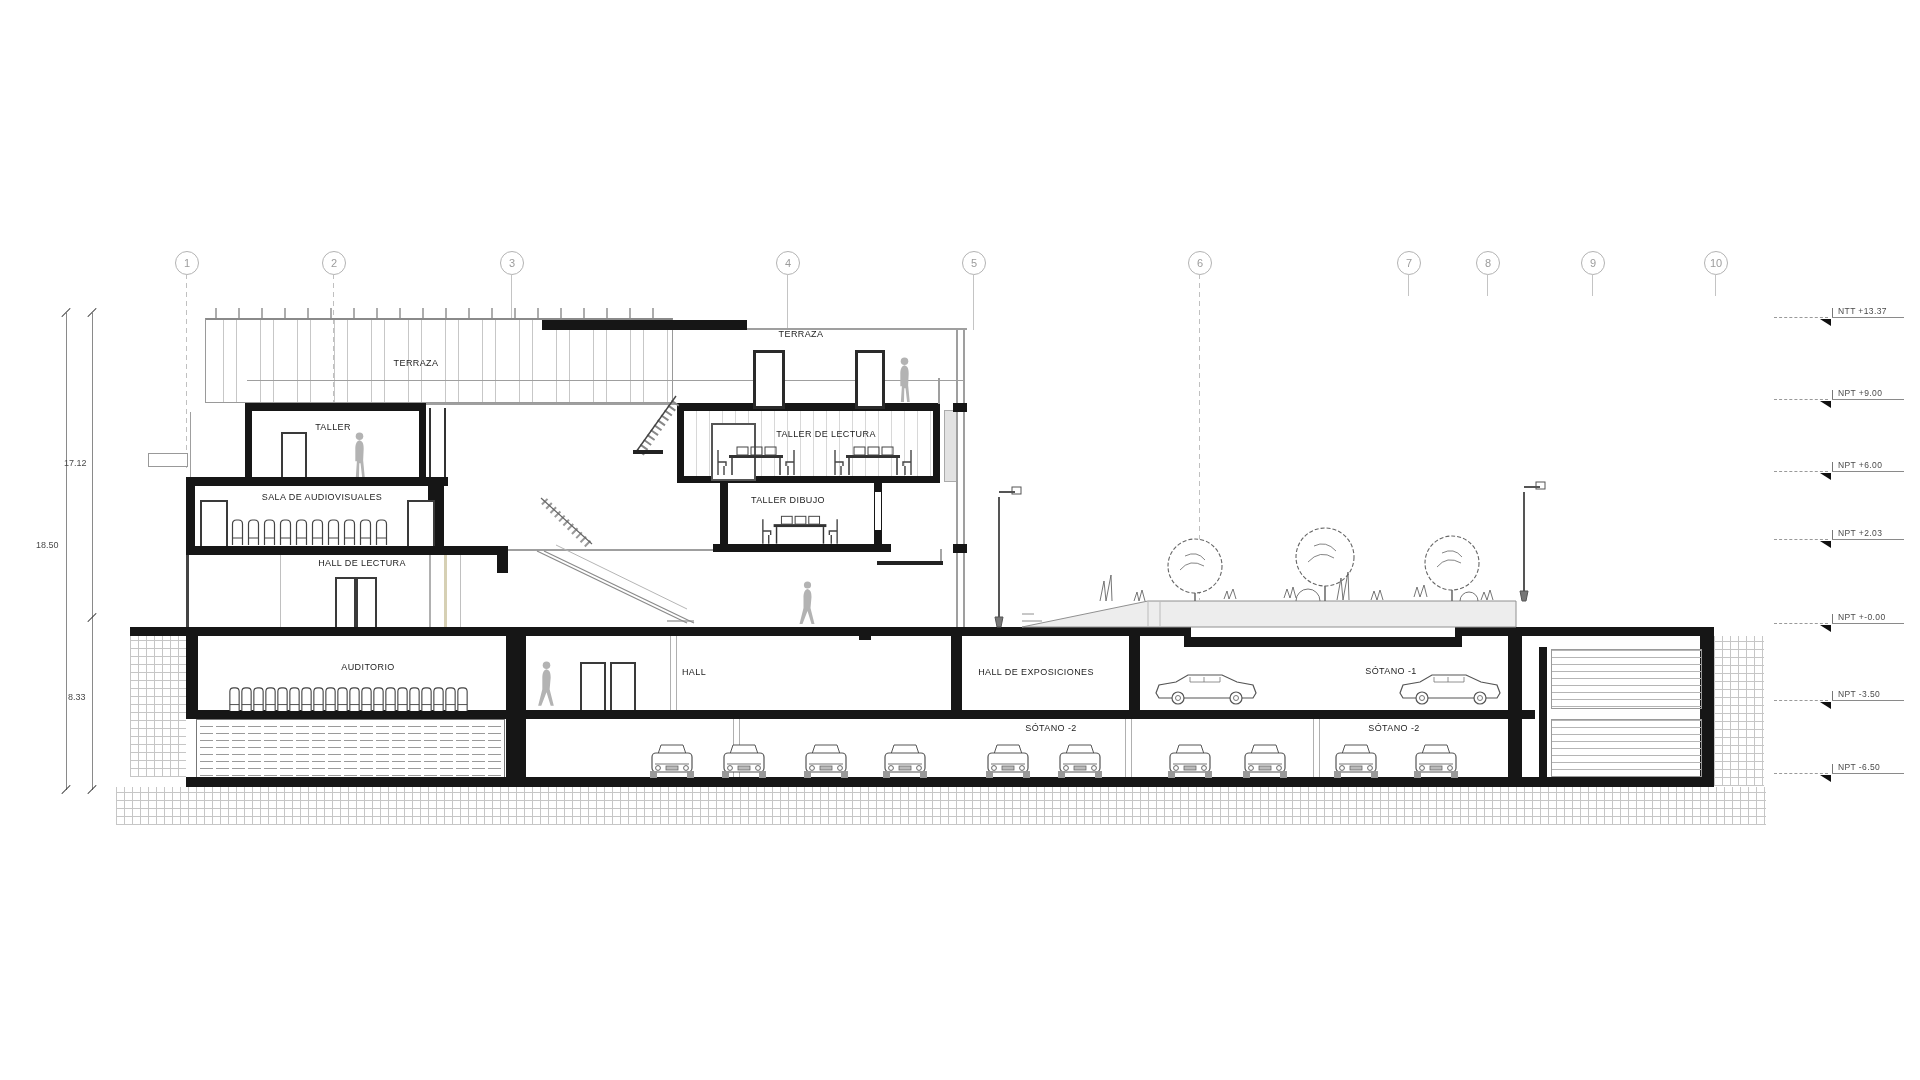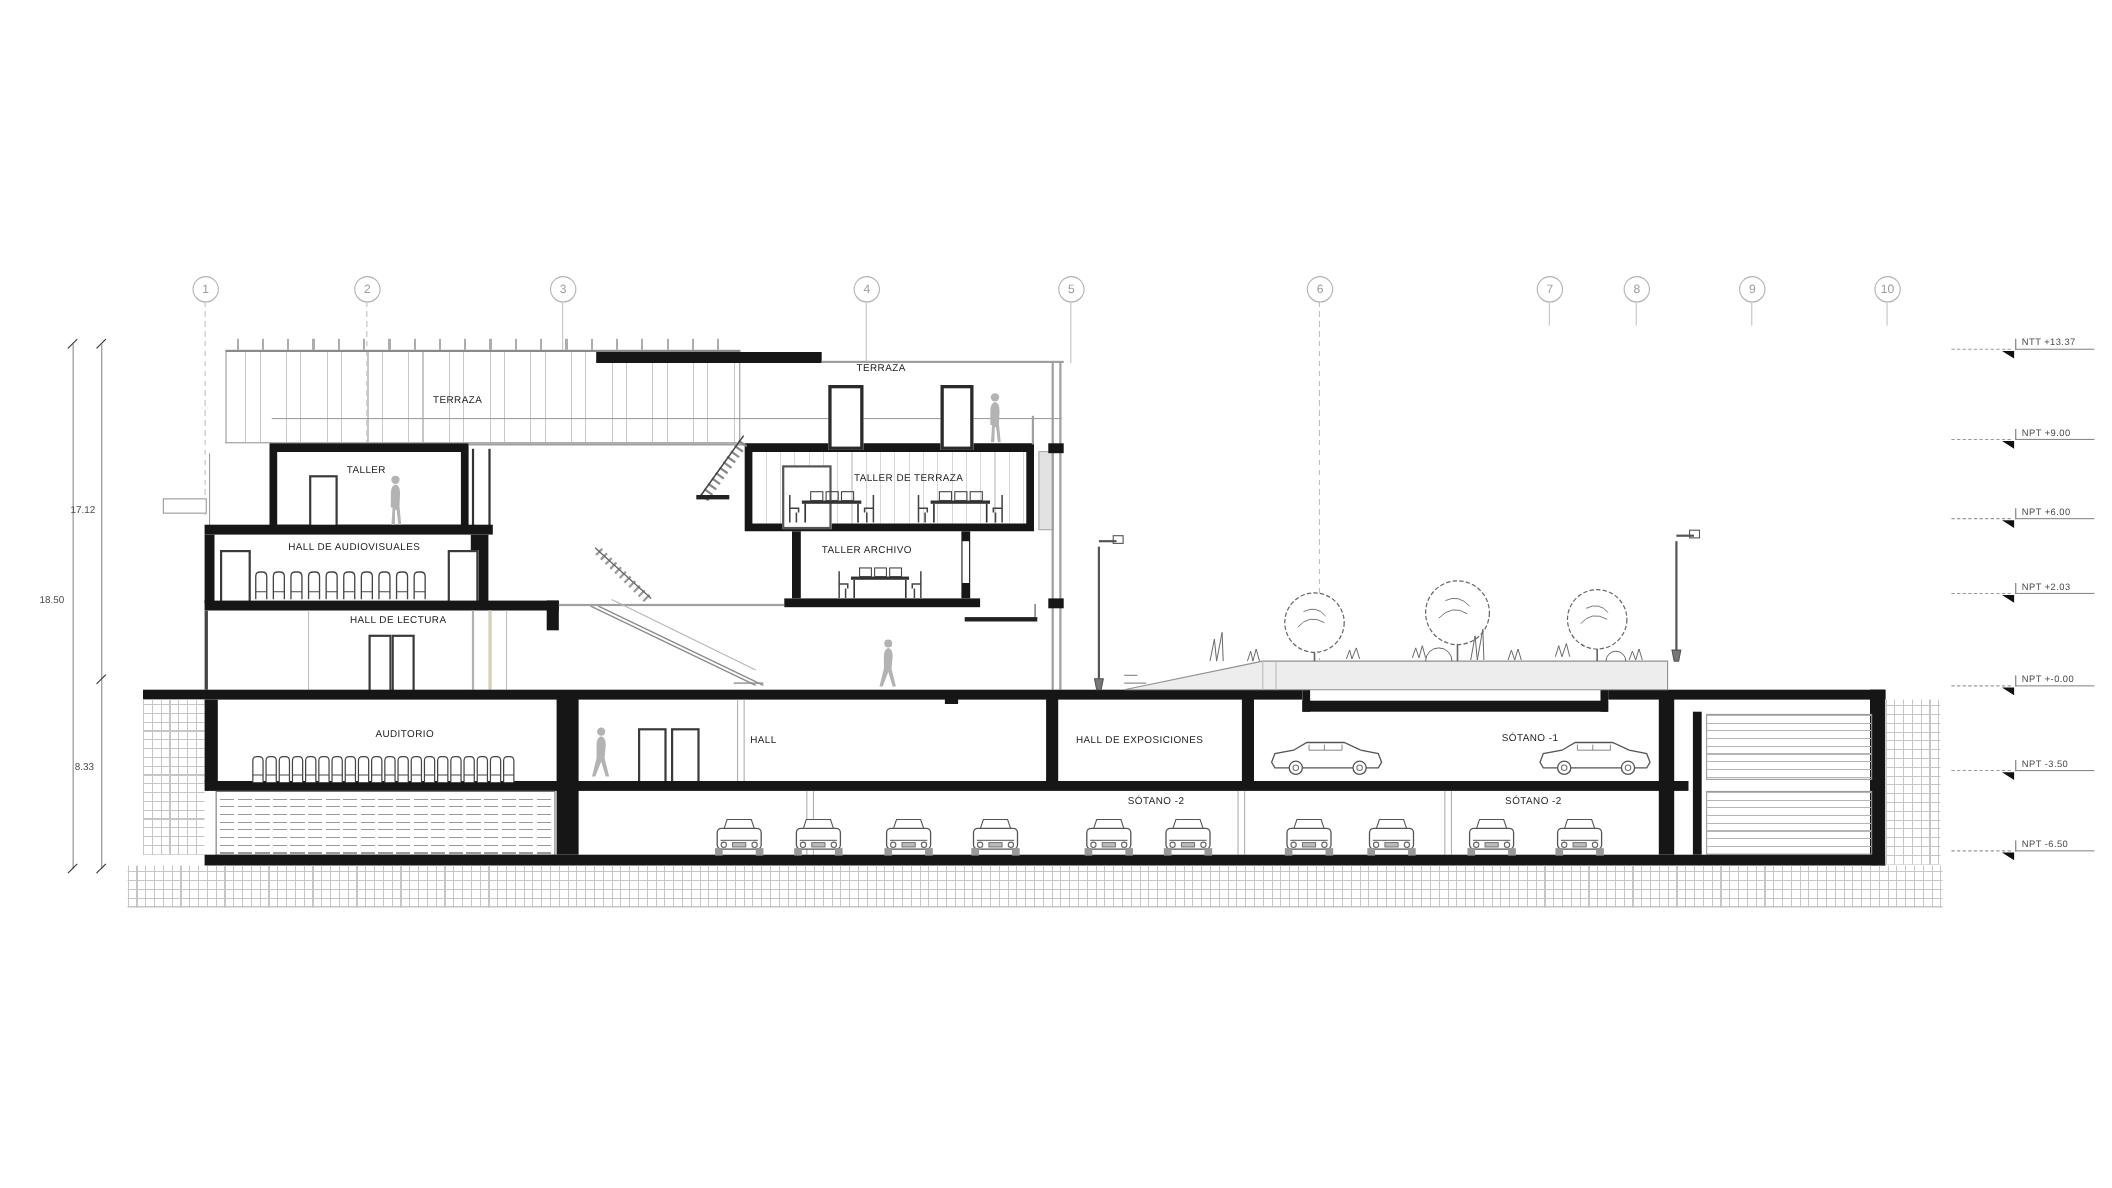--- a/index.html
+++ b/index.html
@@ -380,25 +380,25 @@
     </g>
 
     <g>
       <use href="#carS" x="1152" y="672" width="108" height="34"></use>
       <use href="#carS" x="1396" y="672" width="108" height="34"></use>
     </g>
   </svg>
 
   <div class="lbl" style="left:416px;top:358px">TERRAZA</div>
   <div class="lbl" style="left:333px;top:422px">TALLER</div>
-  <div class="lbl" style="left:322px;top:492px">HALL DE AUDIOVISUALES</div>
+  <div class="lbl" style="left:322px;top:492px">SALA DE AUDIOVISUALES</div>
   <div class="lbl" style="left:362px;top:558px">HALL DE LECTURA</div>
   <div class="lbl" style="left:368px;top:662px">AUDITORIO</div>
   <div class="lbl" style="left:801px;top:329px">TERRAZA</div>
-  <div class="lbl" style="left:826px;top:429px">TALLER DE TERRAZA</div>
-  <div class="lbl" style="left:788px;top:495px">TALLER ARCHIVO</div>
+  <div class="lbl" style="left:826px;top:429px">TALLER DE LECTURA</div>
+  <div class="lbl" style="left:788px;top:495px">TALLER DIBUJO</div>
   <div class="lbl" style="left:694px;top:667px">HALL</div>
   <div class="lbl" style="left:1036px;top:667px">HALL DE EXPOSICIONES</div>
   <div class="lbl" style="left:1391px;top:666px">SÓTANO -1</div>
   <div class="lbl" style="left:1051px;top:723px">SÓTANO -2</div>
   <div class="lbl" style="left:1394px;top:723px">SÓTANO -2</div>
 
 </div>
 
 </body></html>

